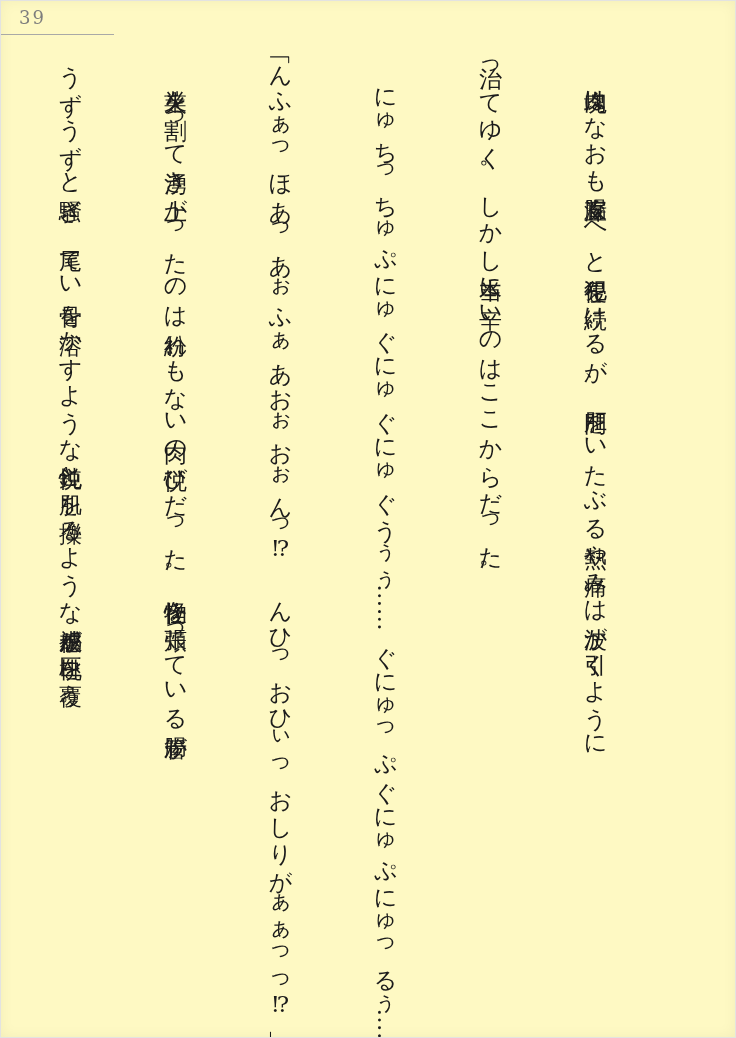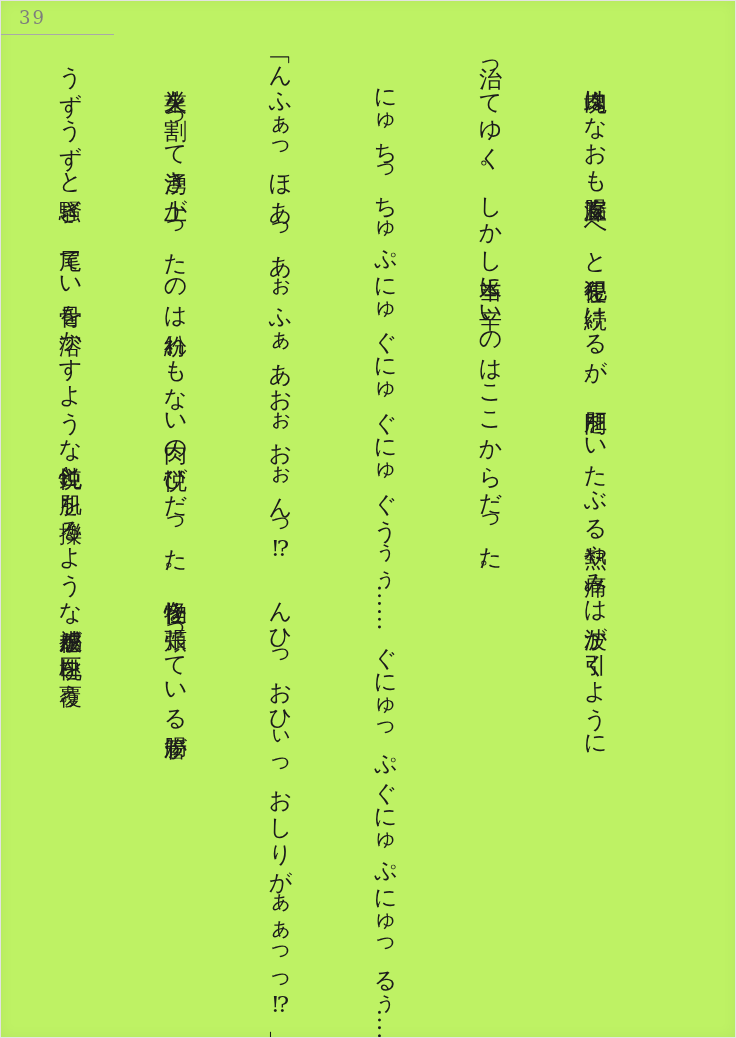--- a/index.html
+++ b/index.html
@@ -5,21 +5,21 @@
   html, body {
     margin: 0;
     padding: 0;
     background: #f6f6f5;
   }
   .page {
     position: relative;
     width: 736px;
     height: 1038px;
     margin: 0;
-    background: #bef264;
+    background: #fef9c3;
     box-sizing: border-box;
     border: 1px solid #e3e3e1;
     box-shadow: inset 0 0 14px rgba(0,0,0,0.05);
     overflow: hidden;
     font-family: "DejaVu Serif", "Liberation Serif", serif;
   }
   .folio {
     position: absolute;
     top: 6px;
     left: 18px;

